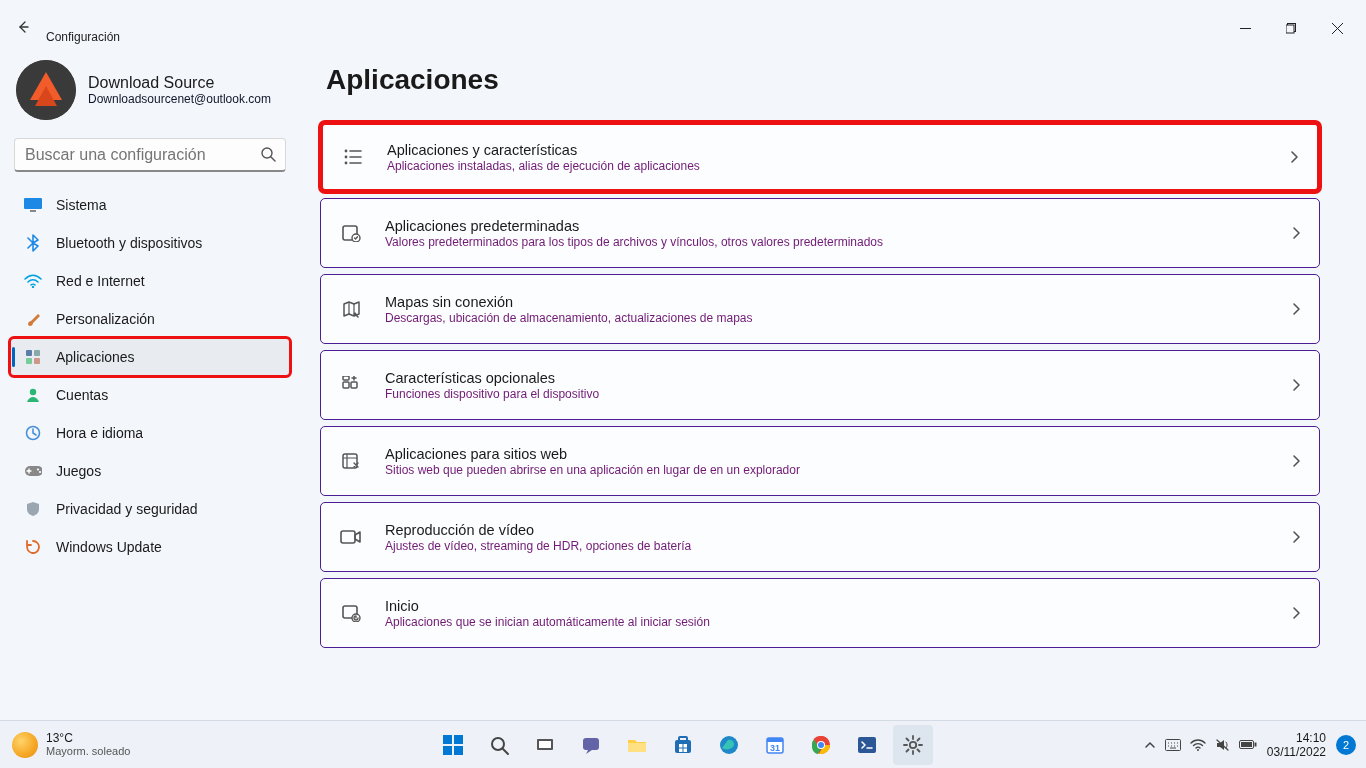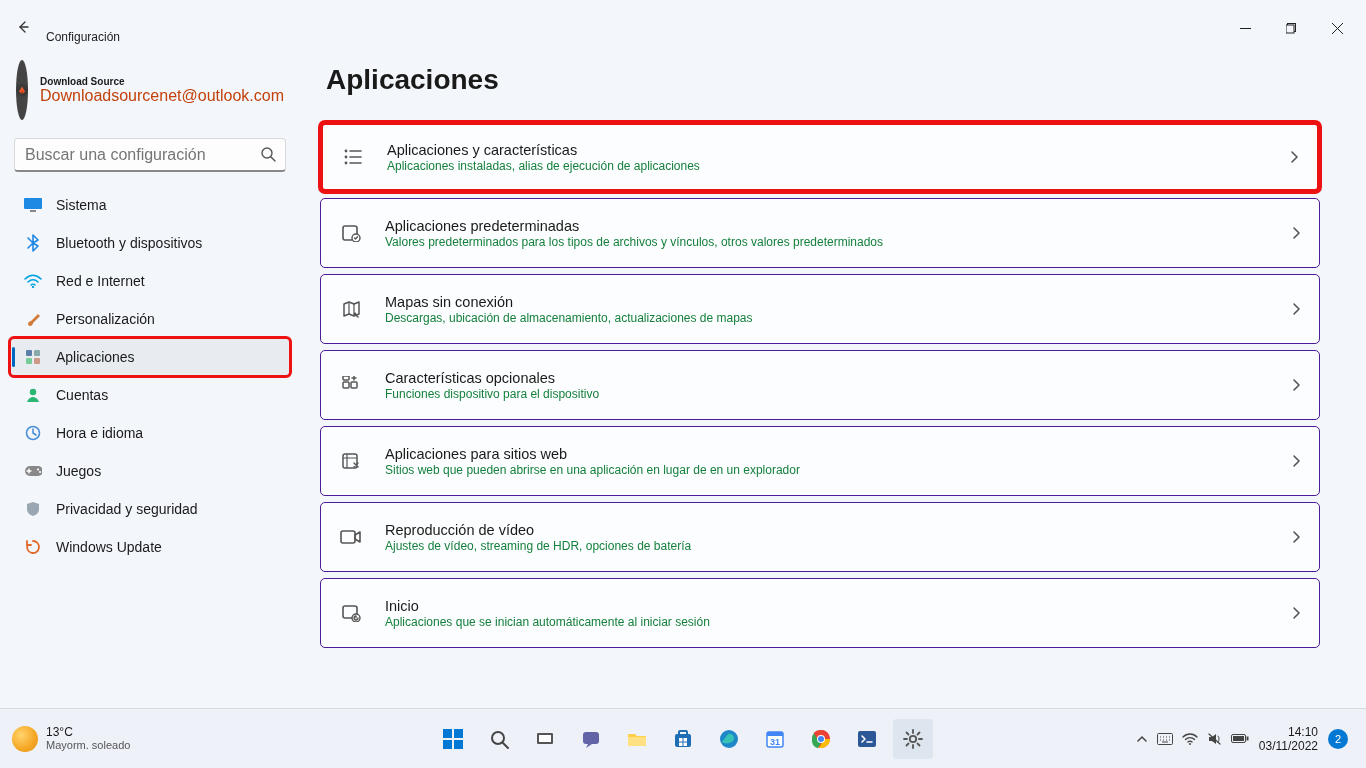--- a/index.html
+++ b/index.html
@@ -10,55 +10,55 @@
   .titlebar .title { font-size: 12px; margin-left: 6px; color:#222;}
   .titlebar .win-controls { margin-left: auto; display: flex; }
   .titlebar .win-controls div { width: 46px; height: 32px; display: flex; align-items: center; justify-content: center; cursor: default; }
 
   .body-area { display: flex; height: calc(100% - 44px - 48px); }
 
   
   .sidebar { width: 300px; padding: 12px 10px 10px 10px; }
   .profile { display: flex; align-items: center; gap: 12px; padding: 4px 6px 14px 6px; }
   .avatar { width: 60px; height: 60px; border-radius: 50%; background:#444; display:flex; align-items:center; justify-content:center; overflow:hidden;}
-  .profile-name { font-size: 10px; font-weight:700; }
-  .profile-email { font-size: 16px; color:#c2410c; }
+  .profile-name { font-size: 16px; font-weight:400; }
+  .profile-email { font-size: 12px; color:#0f172a; }
   .searchbox { position:relative; margin: 4px 4px 14px 4px; }
   .searchbox input { width: 100%; height: 34px; border: 1px solid #d8d8d8; border-bottom:2px solid #888; border-radius: 4px; background:#fdfdfd; padding: 0 34px 0 10px; font-size: 16px; outline:none;}
   .searchbox .icon { position:absolute; right:10px; top:8px; color:#555;}
   .navlist { display:flex; flex-direction:column; gap:0px; }
   .navitem { display:flex; align-items:center; gap:14px; height:38px; padding:0 10px 0 14px; border-radius:4px; font-size:14px; cursor:default; position:relative;}
   .navitem.selected { background:#e8ecf1; }
   .navitem.selected::before { content:""; position:absolute; left:2px; top:9px; bottom:9px; width:3px; background:#0067c0; border-radius:2px;}
   .navicon { width:18px; height:18px; display:flex; align-items:center; justify-content:center; font-size:15px;}
 
   .highlight-red { outline:3px solid #e11; outline-offset:-1px; }
 
   
   .main { flex:1; padding: 20px 40px 20px 20px; overflow:auto;}
   .page-title { font-size: 28px; font-weight:600; margin-bottom: 26px; margin-left:6px;}
   .cards { display:flex; flex-direction:column; gap:6px; max-width: 1000px;}
   .card { background:#fcfdfe; border:1px solid #4c1d95; border-radius:5px; height:70px; display:flex; align-items:center; padding:0 18px; cursor:default; }
   .card .cicon { width:24px; display:flex; justify-content:center; color:#555; margin-right: 22px; font-size:18px;}
   .card .ctexts { flex:1; }
   .card .ctitle { font-size:14.5px; }
-  .card .cdesc { font-size:12px; color:#15803d; margin-top:1px;}
+  .card .cdesc { font-size:12px; color:#701a75; margin-top:1px;}
   .card .chevron { color:#555; }
   .card.highlight-red { border:3px solid #e11; }
 
   
-  .taskbar { position:absolute; left:0; right:0; bottom:0; height:60px; background:#eef2f8; border-top:1px solid #d5dbe4; display:flex; align-items:center; }
+  .taskbar { position:absolute; left:0; right:0; bottom:0; height:48px; background:#eef2f8; border-top:1px solid #d5dbe4; display:flex; align-items:center; }
   .task-left { display:flex; align-items:center; gap:8px; padding-left:12px;}
   .weather-icon{width:26px;height:26px;border-radius:50%;background:radial-gradient(circle at 35% 35%,#ffd36b,#f5a623 60%,#e08e1f);}
   .task-left .wtexts{line-height:13px;}
   .task-left .wt1{font-size:12px;}
   .task-left .wt2{font-size:11px;color:#555;}
   .task-center { position:absolute; left:50%; transform:translateX(-50%); display:flex; gap:6px;}
   .task-center .tb { width:40px; height:40px; display:flex; align-items:center; justify-content:center; border-radius:4px; cursor:default;}
-  .task-right { margin-left:auto; display:flex; align-items:center; gap:10px; padding-right:18px;}
+  .task-right { margin-left:auto; display:flex; align-items:center; gap:10px; padding-right:10px;}
   .tray { display:flex; gap:9px; align-items:center; color:#444;}
   .clock { text-align:right; font-size:12px; line-height:14px;}
   .notif { width:20px;height:20px;border-radius:50%;background:#0078d4;color:#fff;font-size:11px;display:flex;align-items:center;justify-content:center;}
 
   svg { display:block; }
 </style>
 </head>
 <body>
 
 <div class="titlebar">

